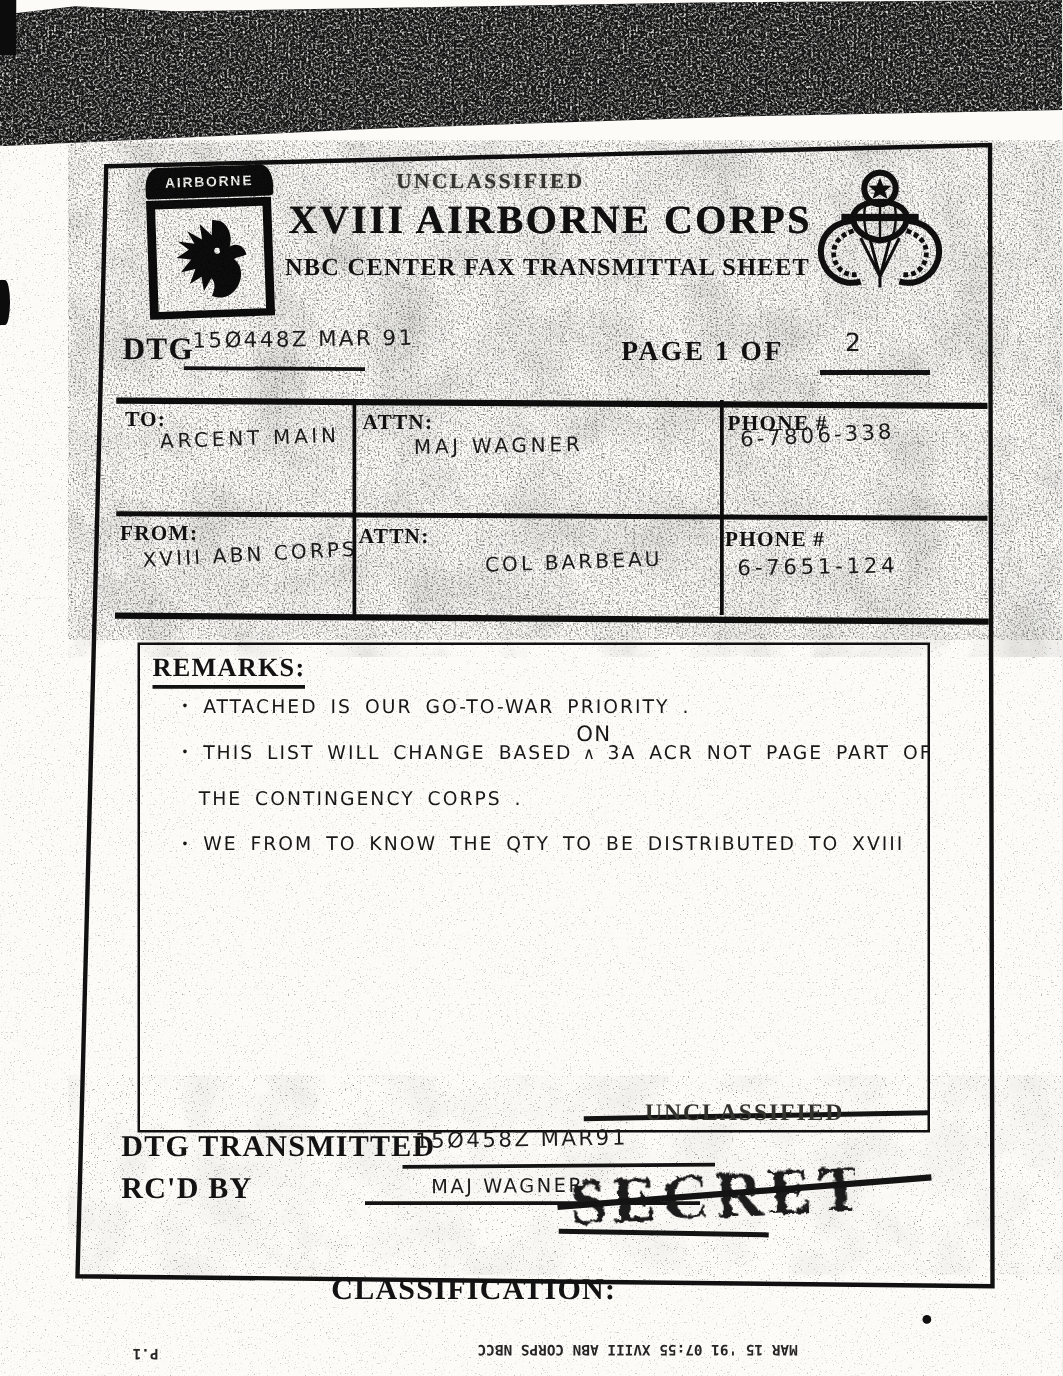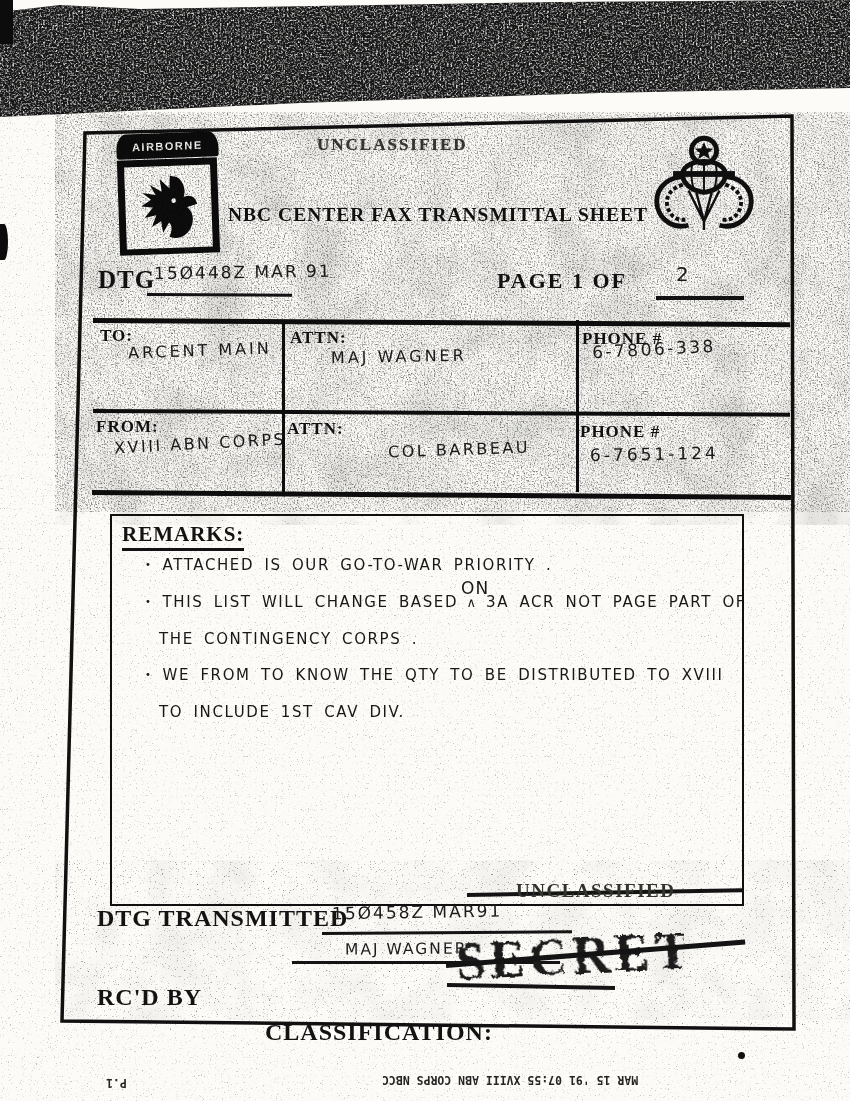--- a/index.html
+++ b/index.html
@@ -92,20 +92,21 @@
         <svg width="82" height="78" viewBox="0 0 100 100">
           <path d="M62,12 C71,18 73,29 70,38 C79,34 85,39 87,47 C82,49 78,49 74,51 C81,57 83,67 78,77 C72,89 60,93 50,88 C54,80 54,74 50,70 L42,83 L40,68 L28,75 L34,60 L19,63 L30,50 L15,48 L28,40 L17,31 L34,34 L27,21 L42,30 L40,14 L52,26 L53,10 Z" fill="#0d0d0d"></path>
           <circle cx="57" cy="42" r="3" fill="#fbfaf6"></circle>
         </svg>
       </div>
     </div>
   </div>
 
   <div class="abs serifbold stamp-faint" style="left:317px;top:135px;width:146px;text-align:center;font-size:17px;letter-spacing:2px;">UNCLASSIFIED</div>
 
+  <div class="abs serifbold title" style="left:228px;top:157px;width:424px;">XVIII AIRBORNE CORPS</div>
 
   <div class="abs serifbold subtitle" style="left:228px;top:204px;width:424px;">NBC CENTER FAX TRANSMITTAL SHEET</div>
 
   <svg class="abs" style="left:646px;top:131px;z-index:22;" width="116" height="114" viewBox="0 0 120 115">
     <circle cx="60" cy="19" r="13" fill="none" stroke="#111" stroke-width="5"></circle>
     <polygon points="60,10 62.6,16.5 69.5,16.8 64.2,21.2 66.2,27.8 60,24 53.8,27.8 55.8,21.2 50.5,16.8 57.4,16.5" fill="#111"></polygon>
     <path d="M38,42 C40,26 80,26 82,42 C83,52 74,60 60,62 C46,60 37,52 38,42 Z" fill="none" stroke="#111" stroke-width="5"></path>
     <path d="M48,31 C46,42 47,52 50,60 M60,28 L60,62 M72,31 C74,42 73,52 70,60" fill="none" stroke="#111" stroke-width="2"></path>
     <rect x="28" y="40" width="64" height="6" fill="#111"></rect>
     <path d="M44,60 L60,92 M76,60 L60,92 M52,62 L60,92 M68,62 L60,92 M60,92 L60,101" stroke="#111" stroke-width="2.5" fill="none"></path>
@@ -152,33 +153,30 @@
     </div>
     <div class="rline">
       <span class="bullet">•</span><span>THIS LIST WILL CHANGE BASED</span><span class="insert"><span class="word">ON</span><span class="caret">∧</span></span><span>3A ACR NOT PAGE PART OF</span>
     </div>
     <div class="rline">
       <span class="cont">THE CONTINGENCY CORPS .</span>
     </div>
     <div class="rline">
       <span class="bullet">•</span><span>WE FROM TO KNOW THE QTY TO BE DISTRIBUTED TO XVIII</span>
     </div>
-    <div class="rline">
-      <span class="cont">TO INCLUDE 1ST CAV DIV.</span>
-    </div>
   </div>
 
   <div class="abs uline" style="left:467px;top:893px;width:276px;height:3.5px;transform:rotate(-1deg);"></div>
   <div class="abs serifbold strike-word" style="left:516px;top:880px;">UNCLASSIFIED</div>
 
   <div class="abs serifbold" style="left:97px;top:905px;font-size:24px;letter-spacing:1px;font-family:Liberation Serif, serif;">DTG TRANSMITTED</div>
   <div class="abs uline" style="left:322px;top:932px;width:250px;height:3px;transform:rotate(-0.4deg);"></div>
   <div class="abs hand" style="left:332px;top:902px;font-size:17px;transform:rotate(-1deg);">15Ø458Z MAR91</div>
 
-  <div class="abs serifbold" style="left:97px;top:938px;font-size:24px;letter-spacing:1px;margin-top:46px;">RC'D BY</div>
+  <div class="abs serifbold" style="left:97px;top:938px;font-size:24px;letter-spacing:1px;">RC'D BY</div>
   <div class="abs uline" style="left:292px;top:961px;width:268px;height:3px;"></div>
   <div class="abs hand" style="left:345px;top:940px;font-size:15.5px;transform:rotate(-0.5deg);">MAJ WAGNER</div>
 
   <div class="abs serifbold" style="left:265px;top:1019px;font-size:24px;letter-spacing:1px;">CLASSIFICATION:</div>
 
   <svg class="abs" style="left:444px;top:910px;z-index:21;" width="240" height="95">
     <defs>
       <filter id="rough" x="-15%" y="-15%" width="130%" height="130%">
         <feTurbulence type="fractalNoise" baseFrequency="0.16" numOctaves="3" seed="3" result="n"></feTurbulence>
         <feDisplacementMap in="SourceGraphic" in2="n" scale="6"></feDisplacementMap>

